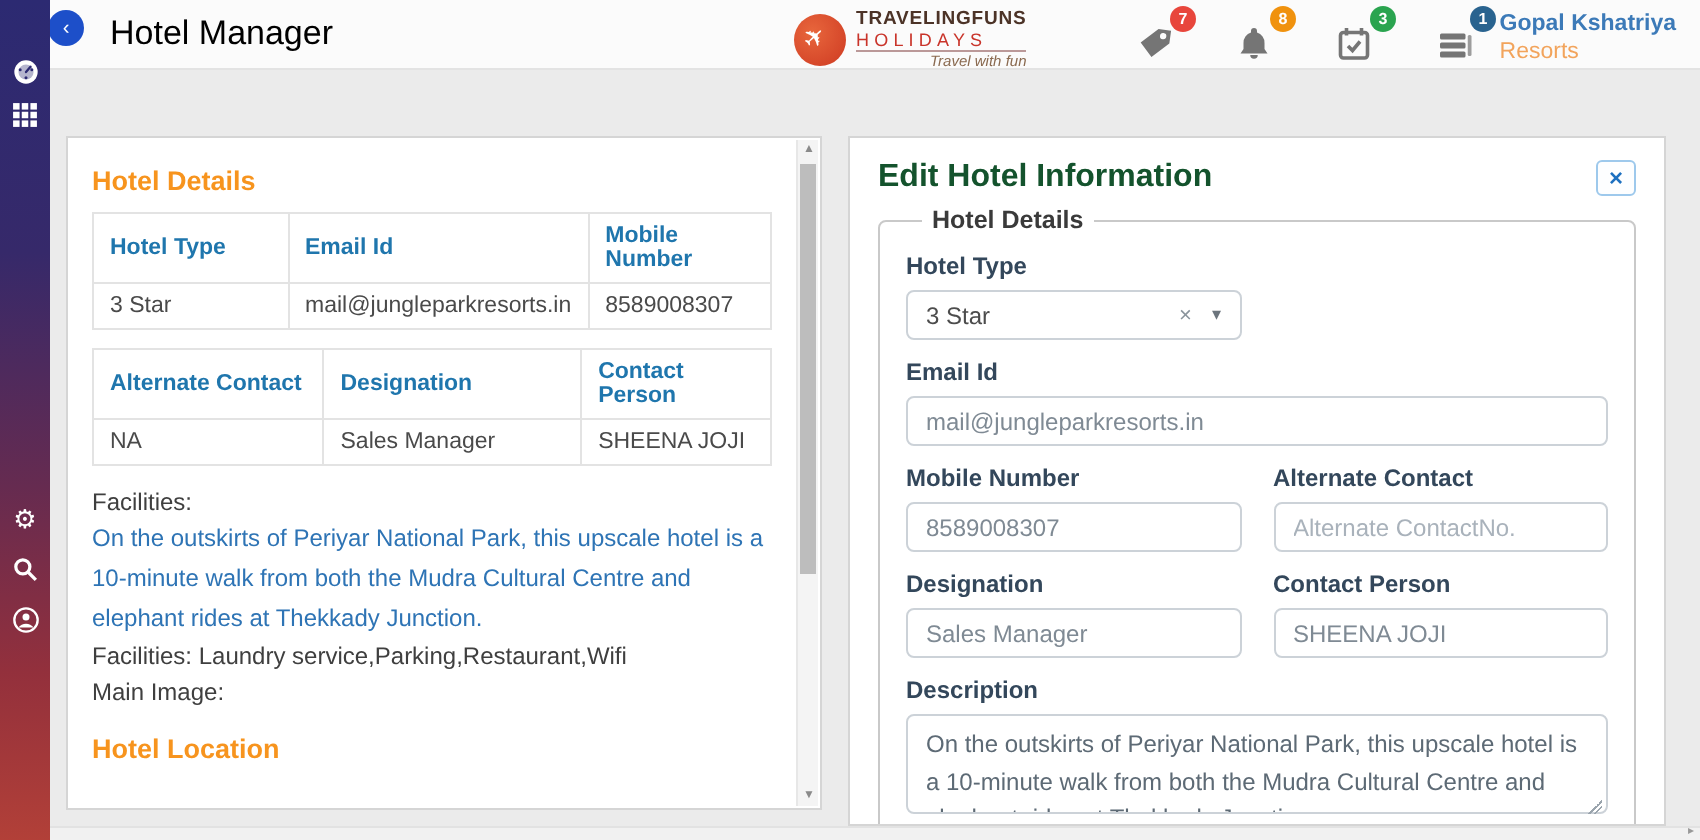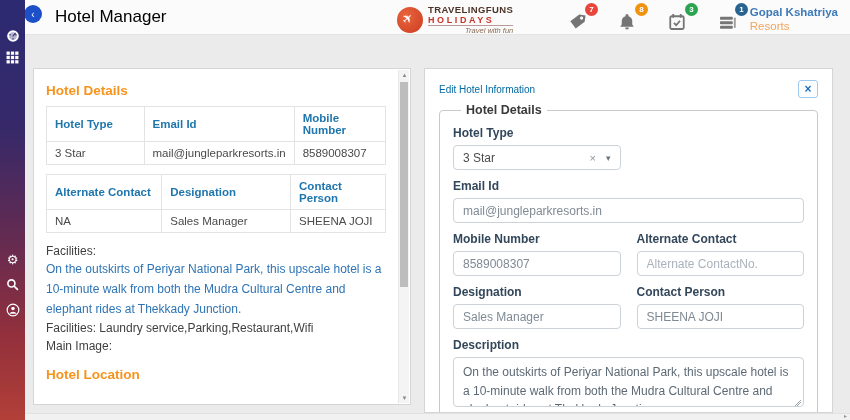--- a/index.html
+++ b/index.html
@@ -16,21 +16,21 @@
   .topbar { position:absolute; left:25px; top:0; right:0; height:35px; background:#fbfbfb;
     border-bottom:1px solid #e3e3e3; z-index:4; }
   .toggle-btn { position:absolute; left:-1px; top:5px; width:18px; height:18px; border-radius:50%;
     background:#1d4fc9; color:#fff; font-size:10px; line-height:17px; text-align:center; border:none; cursor:pointer; }
   .page-title { position:absolute; left:30px; top:7px; font-size:17px; color:#000000; font-weight:500; }
   .logo { position:absolute; left:372px; top:4px; display:flex; align-items:center; }
   .logo-mark { width:26px; height:26px; border-radius:50%; background:radial-gradient(circle at 35% 35%,#e8663c,#ce3a22);
     color:#fff; position:relative; margin-right:5px; }
   .logo-mark span { position:absolute; left:5px; top:4px; font-size:13px; transform:rotate(-42deg); }
   .logo-l1 { font-size:9.5px; font-weight:bold; color:#4c3327; letter-spacing:.4px; }
-  .logo-l2 { font-size:9px; font-weight:bold; color:#c9342a; letter-spacing:2.6px; }
+  .logo-l2 { font-size:9px; font-weight:normal; color:#c9342a; letter-spacing:2.6px; }
   .logo-l3 { font-size:7.5px; font-style:italic; color:#8a6a50; text-align:right; border-top:1px solid #b99; line-height:1.3; }
   .notif { position:absolute; top:7px; width:26px; height:24px; cursor:pointer; }
   .notif svg { position:absolute; left:0; bottom:0; }
   .badge { position:absolute; top:-4px; right:-4px; min-width:13px; height:13px; border-radius:50%;
     color:#fff; font-size:8px; font-weight:bold; line-height:13px; text-align:center; }
   .badge-red{background:#e8463c;} .badge-orange{background:#f0920e;}
   .badge-green{background:#2aa44f;} .badge-blue{background:#29638f;}
   .user-block { position:absolute; right:12px; top:5px; line-height:1.25; }
   .user-name { font-size:11.5px; font-weight:bold; color:#3c7ab8; }
   .user-role { font-size:11.5px; color:#f2a45c; }
@@ -48,21 +48,21 @@
   table.info th, table.info td { border:1px solid #e3e3e3; text-align:left; font-size:11.5px; padding:5px 8px; }
   table.info th { color:#1f76ad; font-weight:bold; }
   table.info td { color:#4a4a4a; }
   .plain-line { font-size:12px; color:#3f3f3f; line-height:1.5; }
   .desc-blue { font-size:12px; color:#2e74b5; line-height:1.65; }
 
   
   .right-panel { position:absolute; left:424px; top:68px; width:409px; height:345px; background:#fff;
     border:1px solid #d5d5d5; padding:11px 14px; overflow:hidden; }
   .edit-head { display:flex; justify-content:space-between; align-items:center; }
-  .edit-title { font-size:10px; font-weight:normal; color:#0369a1; }
+  .edit-title { font-size:16px; font-weight:bold; color:#14532d; }
   .close-btn { width:20px; height:18px; border:1px solid #9ec9ec; border-radius:3px; background:#fdfeff;
     color:#1d70c0; font-weight:bold; font-size:12px; line-height:15px; text-align:center; cursor:pointer; }
   fieldset.hd { border:1px solid #c9c9c9; border-radius:4px; margin-top:5px; padding:0 13px 12px; }
   fieldset.hd legend { font-size:12.5px; font-weight:bold; color:#3a3a3a; padding:0 5px; margin-left:8px; }
   .form-grid { display:grid; grid-template-columns:1fr 1fr; column-gap:16px; }
   .full { grid-column:1 / span 2; }
   .f-label { font-size:12px; color:#33475b; font-weight:600; margin:9px 0 5px; }
   .f-input { width:100%; height:25px; border:1px solid #ccd2d8; border-radius:4px; padding:0 9px;
     font-size:12px; color:#7f8a94; font-family:"Liberation Sans","DejaVu Sans",sans-serif; background:#fff; }
   .f-input::placeholder { color:#a9b2bb; }

